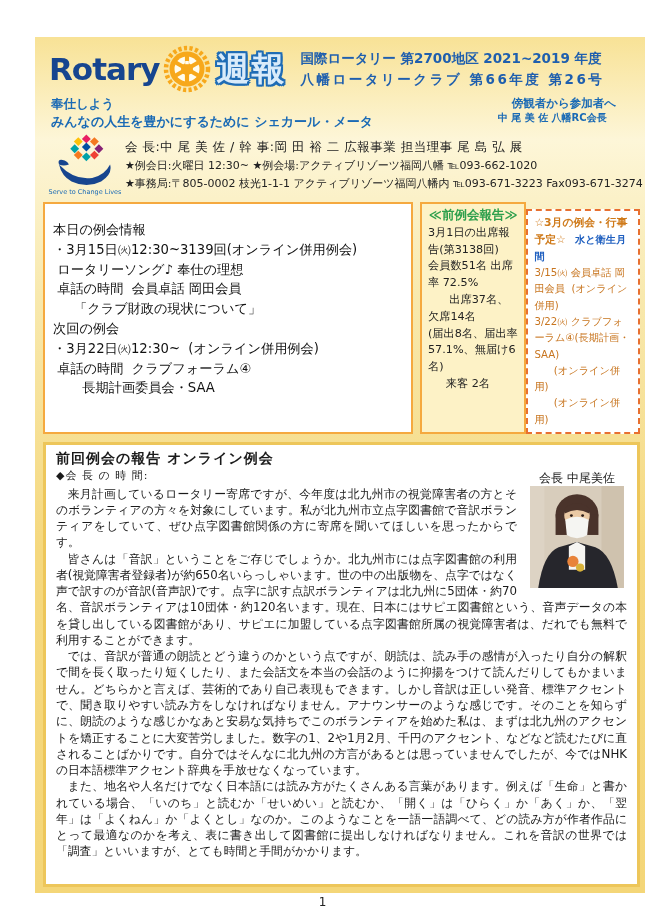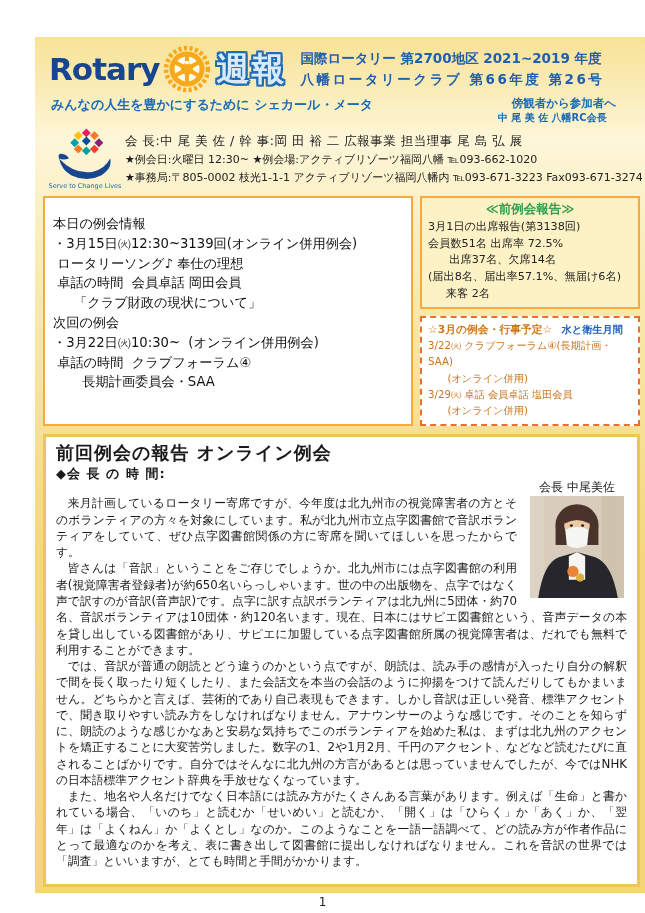--- a/index.html
+++ b/index.html
@@ -36,40 +36,40 @@
   .serve-caption{font-size:6.5px;color:#1a6ab5;margin-top:-2px;}
   .club-info{font-size:11px;color:#222;line-height:1.6;white-space:nowrap;}
   .club-info .officers{font-size:12.5px;letter-spacing:0.5px;}
   
   .mid{display:flex;gap:7px;margin:6px 2px 0 2px;}
   .today-box{
     flex:1;background:#ffffff;border:2px solid #f5a93f;
     padding:16px 8px 6px 8px;font-size:13.2px;line-height:1.5;color:#111;
   }
   .pre{white-space:pre-wrap;}
-  .right-col{width:220px;flex:none;display:flex;flex-direction:column;}
+  .right-col{width:220px;flex:none;display:flex;flex-direction:row;}
   .report-box{
     background:#fdf2c6;border:2px solid #f5a93f;padding:2px 6px 4px 6px;
     font-size:11.2px;line-height:1.5;color:#222;
   }
   .report-title{color:#2fa04d;text-align:center;font-weight:bold;font-size:12.5px;}
   .schedule-box{
     margin-top:7px;background:#fff;border:2px dashed #e87030;
     padding:3px 6px 4px 6px;font-size:10.2px;line-height:1.6;color:#c8751f;
   }
   .sched-title{font-size:10.8px;font-weight:bold;color:#cf7a1a;}
   .sched-theme{color:#2060c0;font-weight:bold;margin-left:6px;}
   
   .main-box{
     flex:1;margin:8px 2px 0 2px;background:#fff;border:3px solid #edc65a;
     padding:4px 10px 6px 10px;overflow:hidden;
     font-size:11.8px;line-height:1.38;color:#1a1a1a;text-align:justify;
   }
-  .main-heading{font-size:18px;font-weight:bold;letter-spacing:1px;}
-  .main-subheading{font-size:13px;font-weight:bold;letter-spacing:1px;margin-bottom:12px;}
+  .main-heading{font-size:14px;font-weight:bold;letter-spacing:1px;}
+  .main-subheading{font-size:11px;font-weight:normal;letter-spacing:1px;margin-bottom:2px;}
   .photo-wrap{float:right;width:100px;margin:-16px 0 4px 10px;text-align:center;}
   .photo-caption{font-size:12px;color:#222;margin-bottom:0;white-space:nowrap;}
   .photo-frame{line-height:0;}
   .body-p{margin:0;text-indent:1em;}
   .page-num{position:absolute;left:0;right:0;bottom:4px;text-align:center;font-size:12px;color:#222;}
 </style>
 </head>
 <body>
 
 <div class="band">
@@ -92,20 +92,21 @@
     </span>
     <span class="shuho">週報</span>
     <div class="hdr-right">
       <div>国際ロータリー 第2700地区 2021~2019 年度</div>
       <div class="club">八幡ロータリークラブ 第66年度 第26号</div>
     </div>
   </div>
 
   <div class="hdr-row2">
     <div>
+      <div class="slogan1">奉仕しよう</div>
       <div class="slogan2">みんなの人生を豊かにするために シェカール・メータ</div>
     </div>
     <div>
       <div class="theme1">傍観者から参加者へ</div>
       <div class="theme2">中 尾 美 佐 八幡RC会長</div>
     </div>
   </div>
 
   <div class="hdr-row3">
     <div class="serve-logo">
@@ -134,41 +135,41 @@
   </div>
 
   <div class="mid">
     <div class="today-box">
       <div>本日の例会情報</div>
       <div class="pre">・3月15日㈫12:30~3139回(オンライン併用例会)</div>
       <div class="pre"> ロータリーソング♪ 奉仕の理想</div>
       <div class="pre"> 卓話の時間  会員卓話 岡田会員</div>
       <div class="pre">     「クラブ財政の現状について」</div>
       <div>次回の例会</div>
-      <div class="pre">・3月22日㈫10:30~  (オンライン併用例会)</div>
+      <div class="pre">・3月22日㈫12:30~  (オンライン併用例会)</div>
       <div class="pre"> 卓話の時間  クラブフォーラム④</div>
       <div class="pre">       長期計画委員会・SAA</div>
     </div>
     <div class="right-col">
       <div class="report-box">
         <div class="report-title">≪前例会報告≫</div>
         <div class="pre">3月1日の出席報告(第3138回)</div>
         <div class="pre">会員数51名 出席率 72.5%</div>
         <div class="pre">      出席37名、欠席14名</div>
         <div class="pre">(届出8名、届出率57.1%、無届け6名)</div>
         <div class="pre">     来客 2名</div>
       </div>
       <div class="schedule-box">
         <div>
           <span class="sched-title">☆3月の例会・行事予定☆</span>
           <span class="sched-theme">水と衛生月間</span>
         </div>
+        <div class="pre">3/15㈫ 会員卓話 岡田会員  (オンライン併用)</div>
         <div class="pre">3/22㈫ クラブフォーラム④(長期計画・SAA)</div>
         <div class="pre">      (オンライン併用)</div>
-        <div class="pre">3/29㈫ 卓話 会員卓話 塩田会員</div>
         <div class="pre">      (オンライン併用)</div>
       </div>
     </div>
   </div>
 
   <div class="main-box">
     <div class="main-heading">前回例会の報告  オンライン例会</div>
     <div class="main-subheading">◆会 長 の 時 間:</div>
     <div class="photo-wrap">
       <div class="photo-caption">会長 中尾美佐</div>

